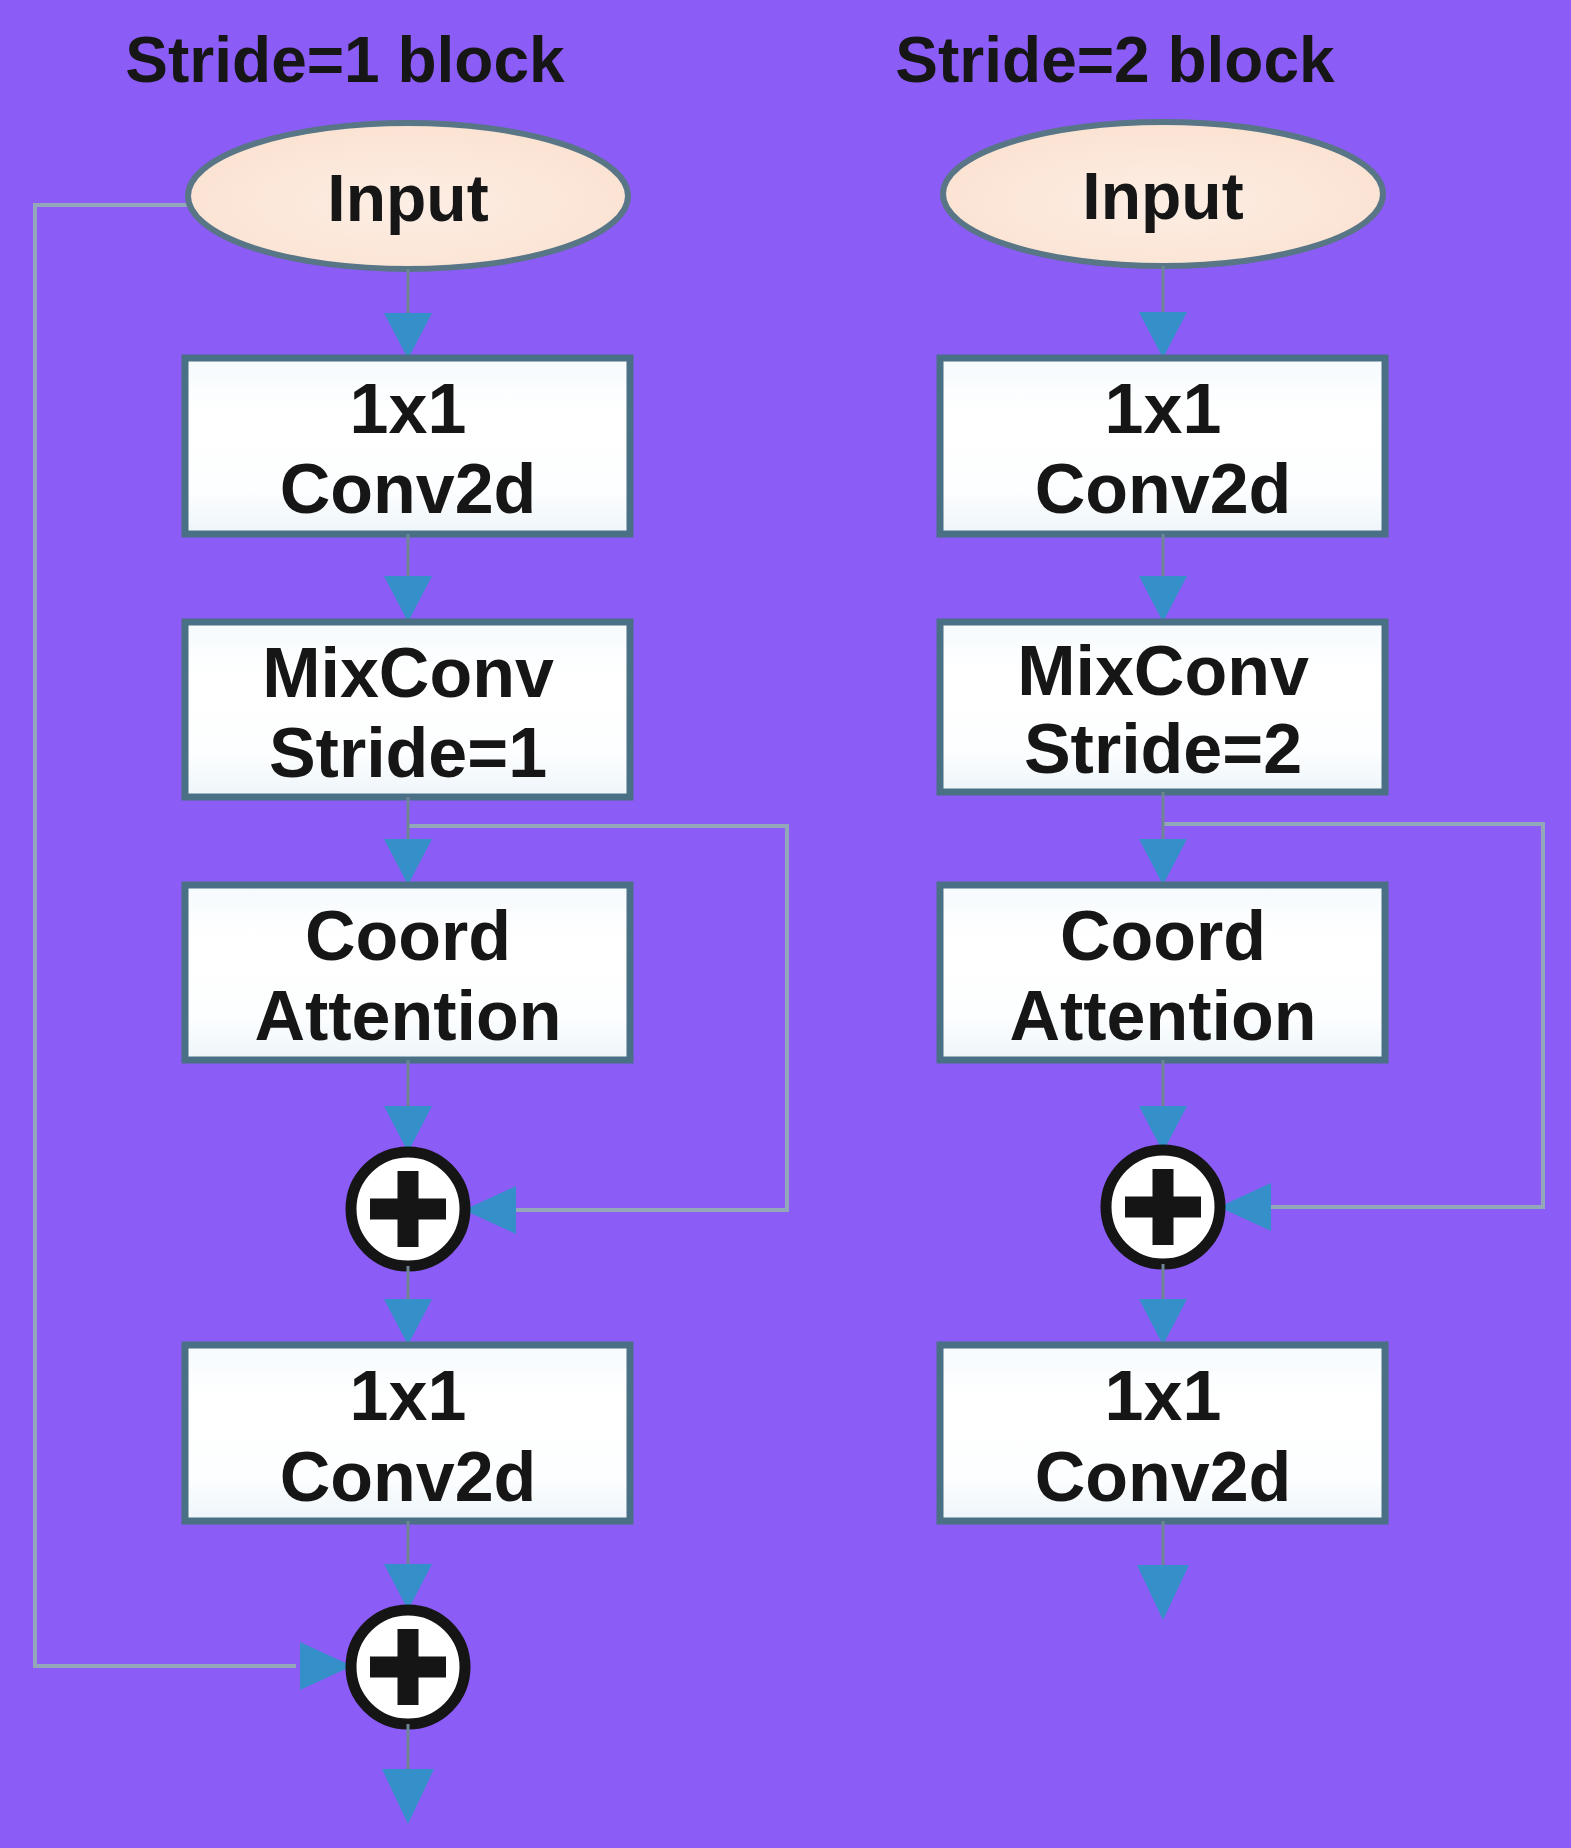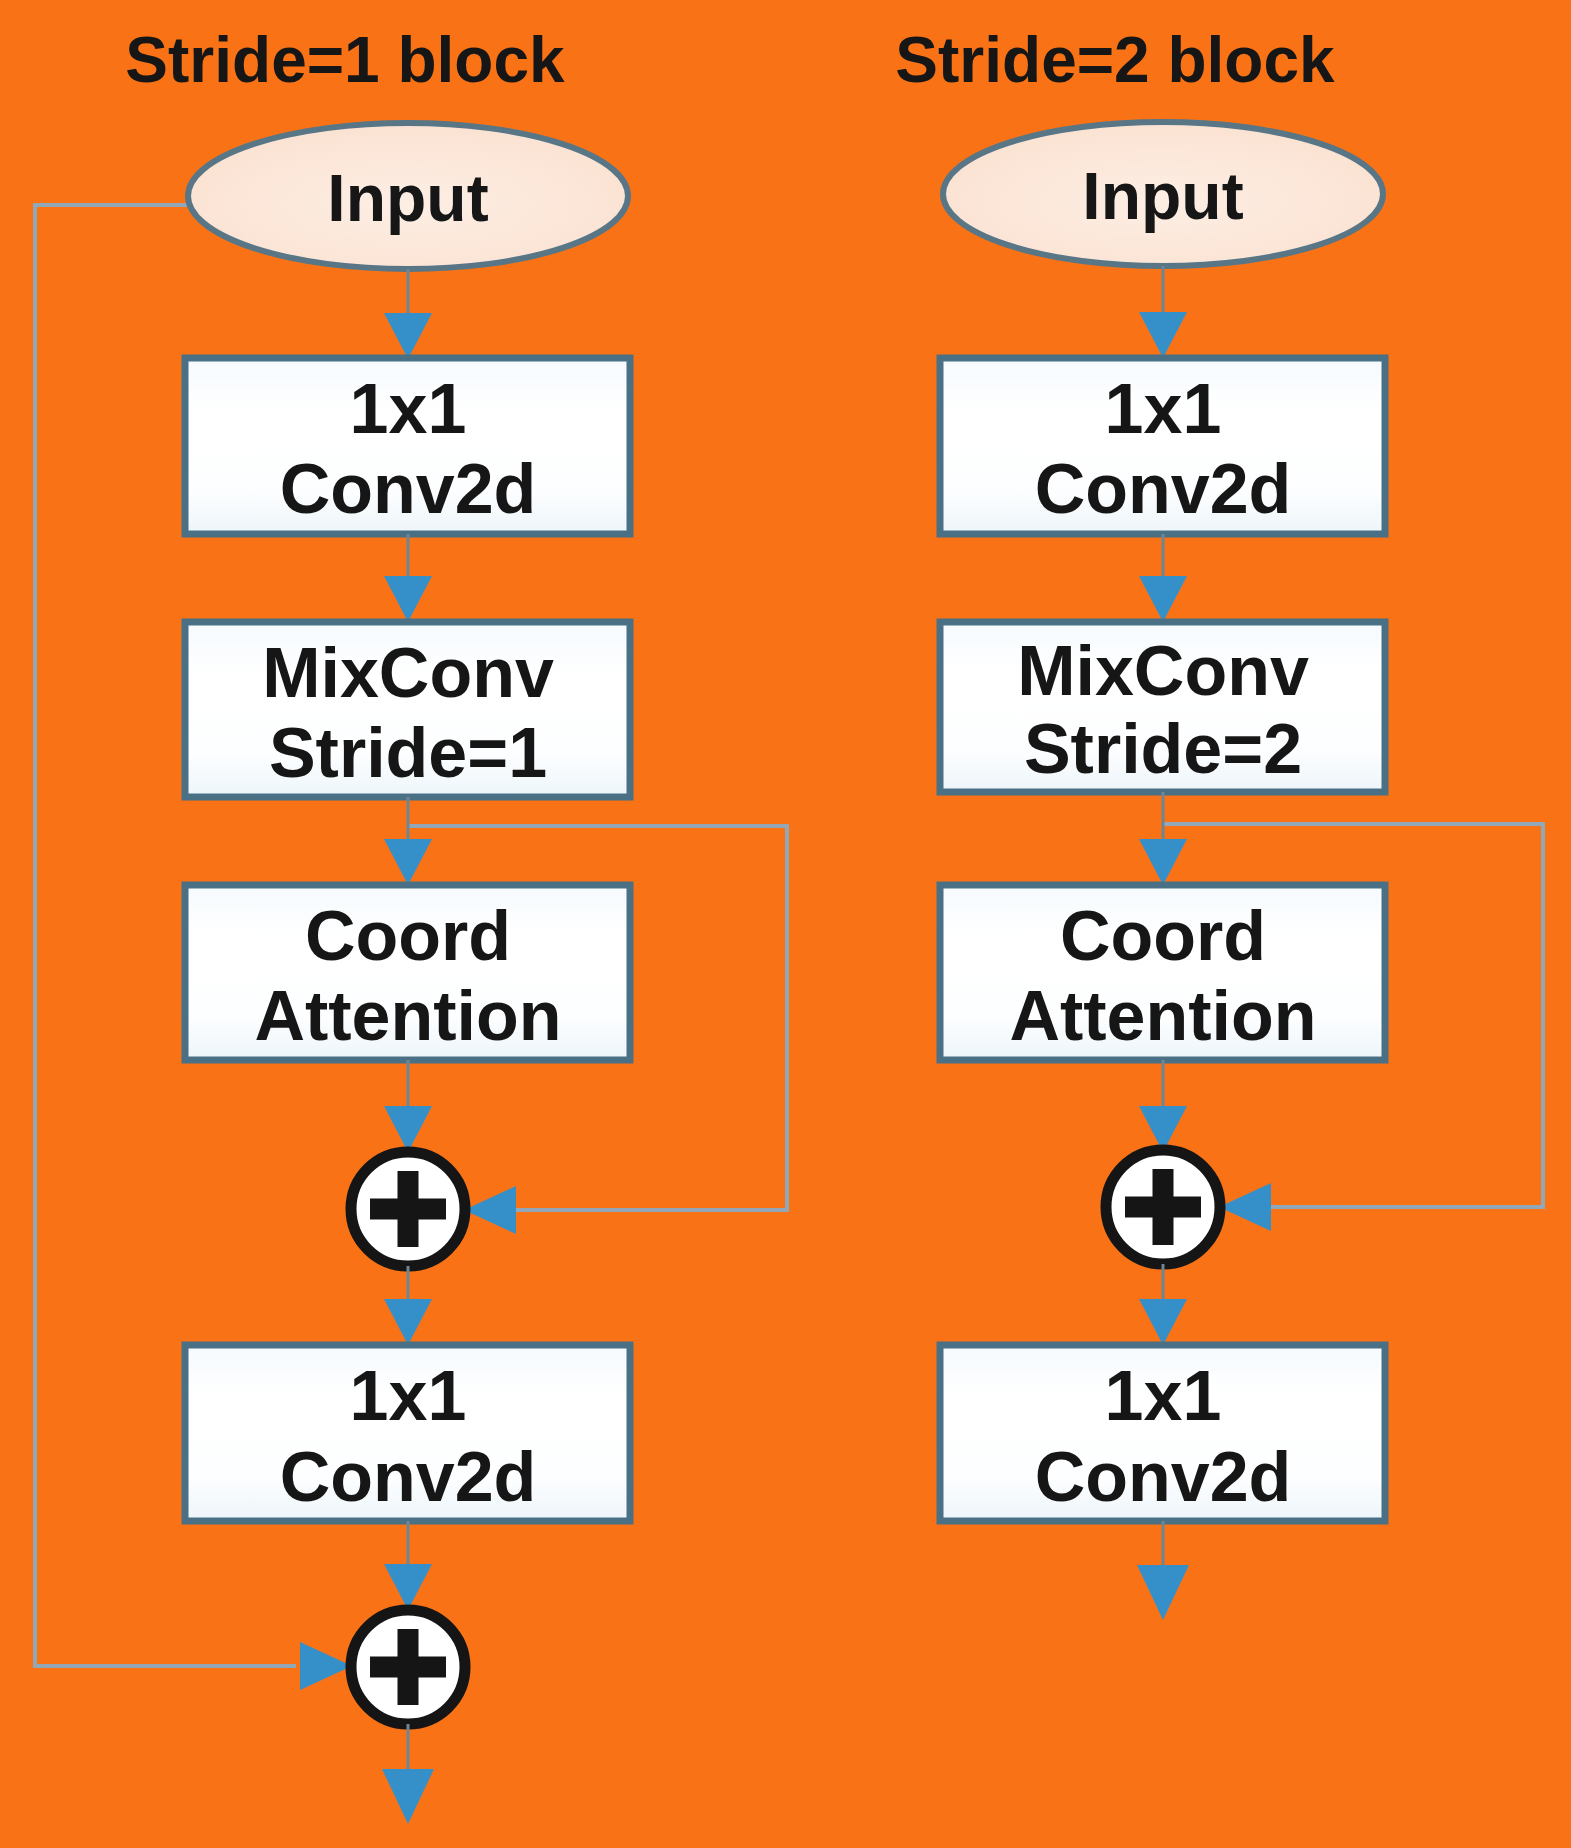--- a/index.html
+++ b/index.html
@@ -1,16 +1,16 @@
 <!DOCTYPE html>
 <html><head>
 <meta charset="utf-8">
 <style>
   html,body{margin:0;padding:0;background:#ffffff;}
-  .stage{width:1571px;height:1848px;position:relative;background:#f97316;}
+  .stage{width:1571px;height:1848px;position:relative;background:#8b5cf6;}
   svg{display:block;}
   .node-box{fill:url(#boxGrad);stroke:#4a7086;stroke-width:7;}
   .node-ellipse{fill:url(#ellipseGrad);stroke:#597687;stroke-width:6;}
   .conn{stroke:#6e8694;stroke-width:3;fill:none;}
   .skip{stroke:#92a8b8;stroke-width:4;fill:none;}
   .arrow{fill:#3590c9;stroke:none;}
   .plus-circle{fill:#ffffff;stroke:#151515;stroke-width:11;}
   .plus-cross{stroke:#151515;stroke-width:21;fill:none;}
   text{font-family:"Liberation Sans", sans-serif;fill:#161616;text-anchor:middle;dominant-baseline:central;}
   .title{font-size:64px;font-weight:700;}

